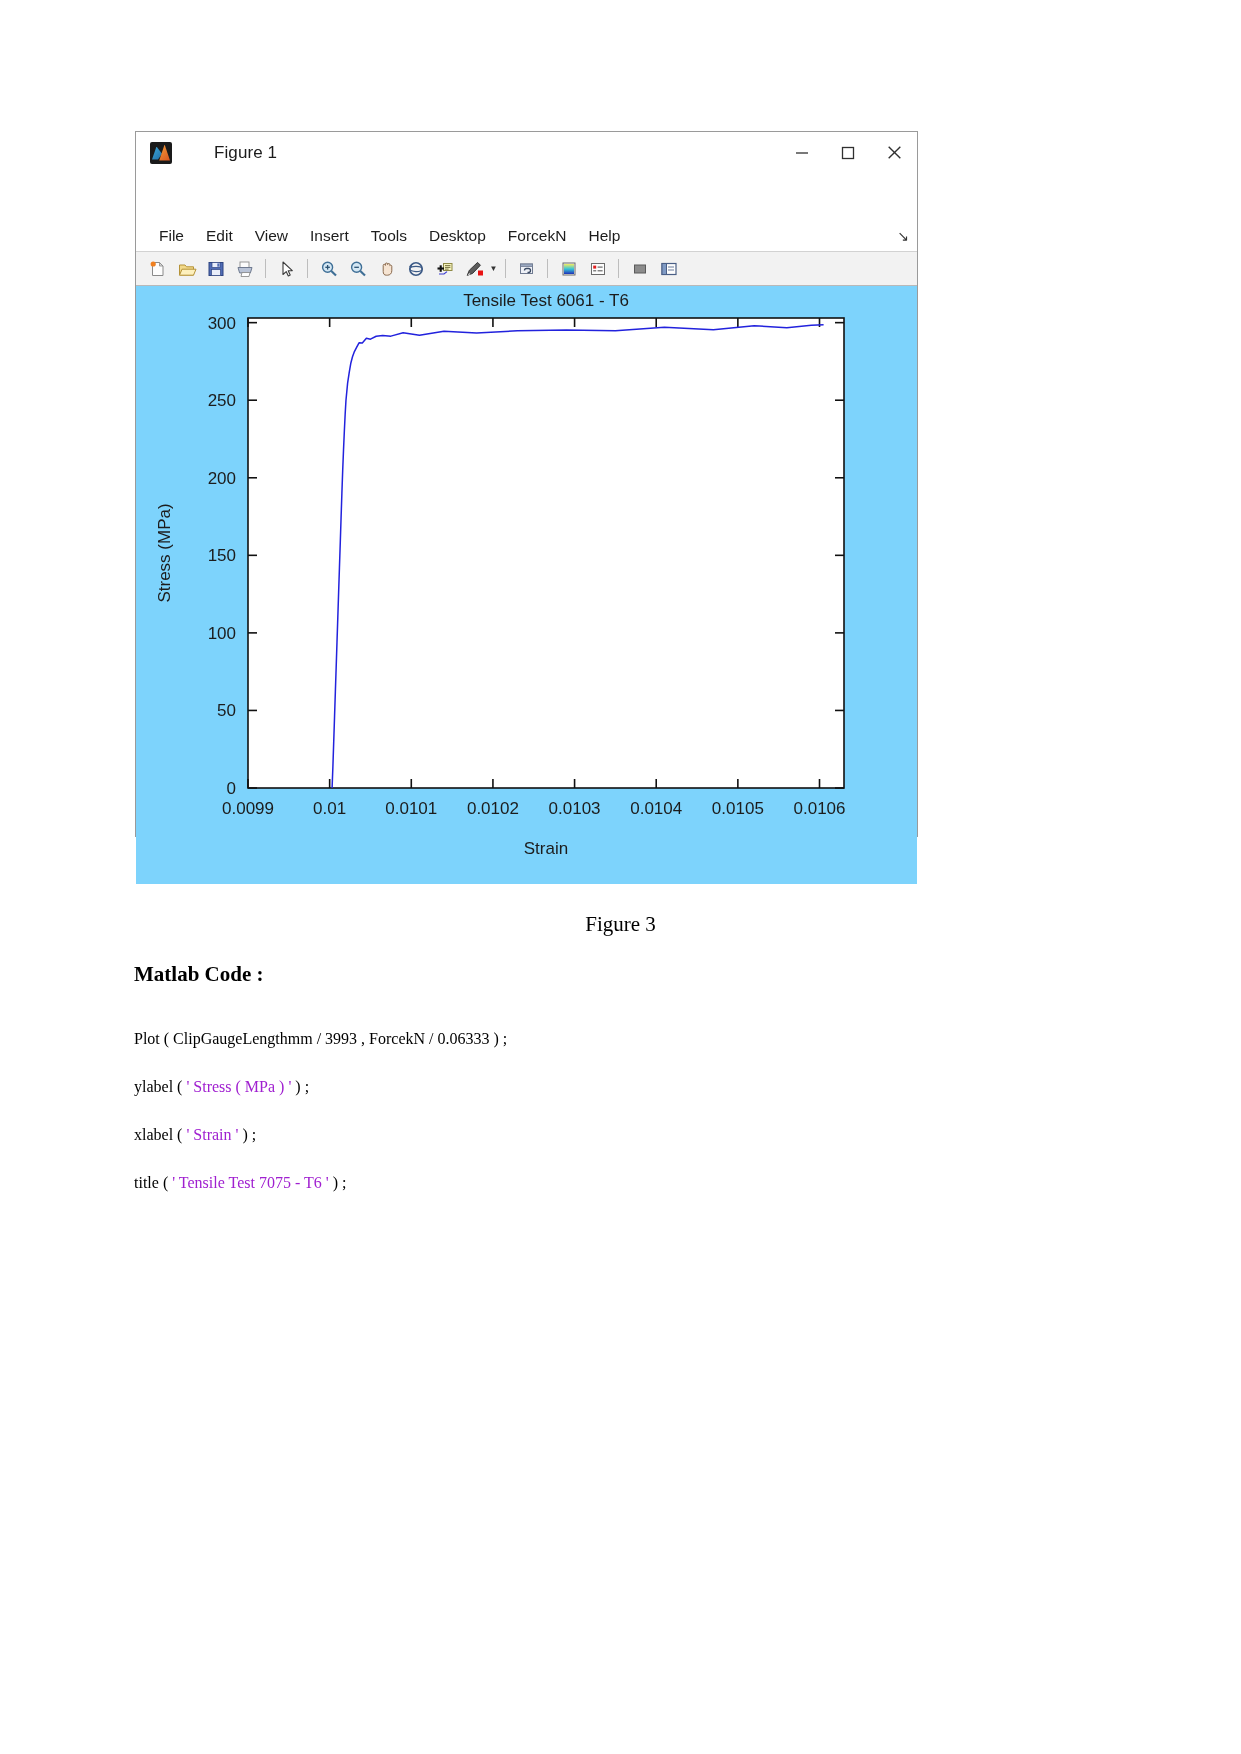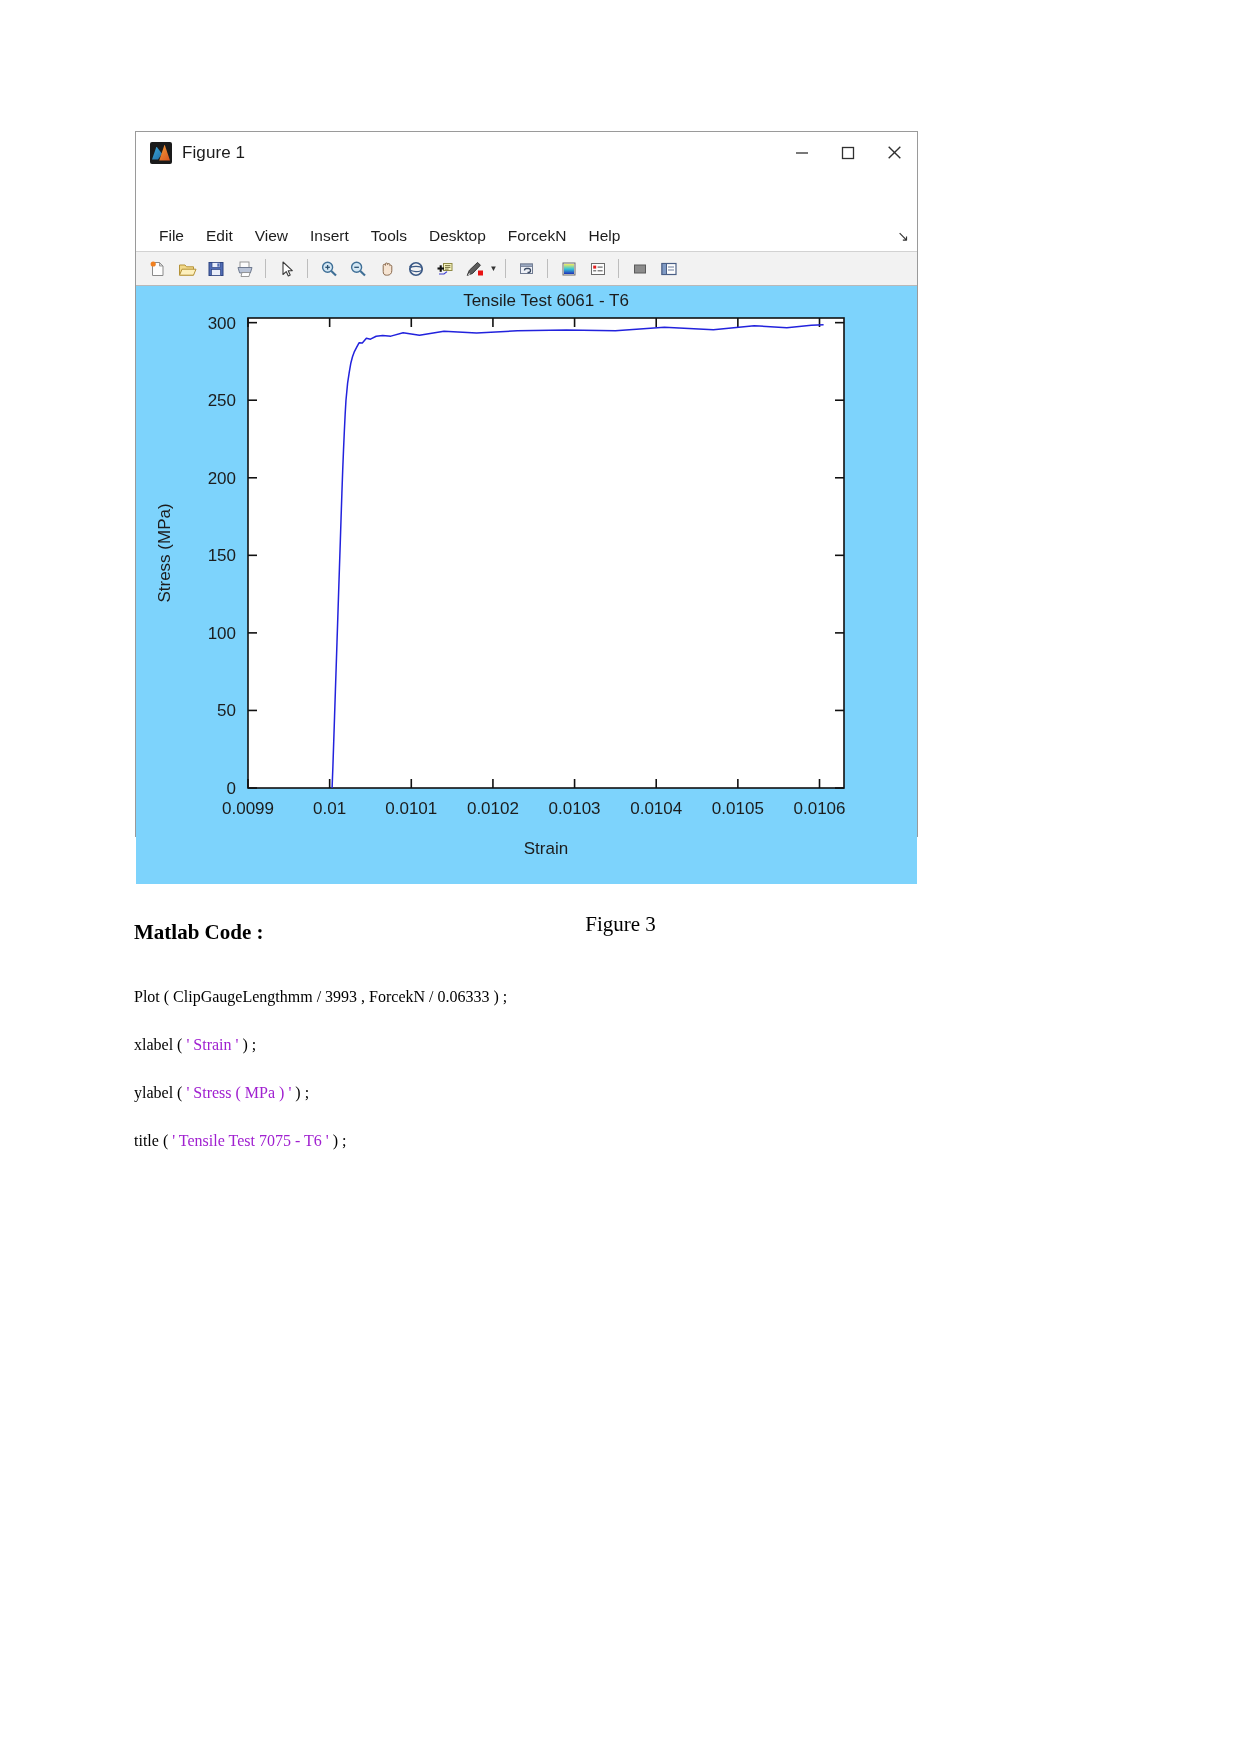--- a/index.html
+++ b/index.html
@@ -60,20 +60,21 @@
     position: absolute;
     left: 8px; top: 3px;
     width: 12px; height: 16px;
     background: linear-gradient(135deg, #f7a23b 0%, #d9541e 100%);
     clip-path: polygon(10% 100%, 55% 0%, 100% 100%);
   }
   #window-title {
     font-size: 17px;
     color: #1b1b1b;
     letter-spacing: 0.1px;
+    margin-left: 32px;
   }
   #window-controls {
     position: absolute;
     right: 0; top: 0;
     height: 41px;
     display: flex;
     align-items: center;
   }
   .win-btn {
     width: 46px;
@@ -169,21 +170,21 @@
     left: 0;
     top: 912px;
     width: 1241px;
     text-align: center;
     font-size: 21px;
     color: #000;
   }
   #code-section {
     position: absolute;
     left: 134px;
-    top: 920px;
+    top: 962px;
     width: 900px;
   }
   #code-heading {
     font-size: 21px;
     font-weight: bold;
     color: #000;
     margin-bottom: 43px;
   }
   .code-line {
     font-size: 16px;
@@ -460,17 +461,17 @@
   </div>
 
 </div>
 
 <div id="caption">Figure 3</div>
 
 <div id="code-section">
   <div id="code-heading">Matlab Code :</div>
   <div id="code-lines">
       <div class="code-line"><span>Plot ( ClipGaugeLengthmm / 3993 , ForcekN / 0.06333 ) ;</span></div>
+      <div class="code-line"><span>ylabel ( </span><span class="str">' Stress ( MPa ) '</span><span> ) ;</span></div>
       <div class="code-line"><span>xlabel ( </span><span class="str">' Strain '</span><span> ) ;</span></div>
-      <div class="code-line"><span>ylabel ( </span><span class="str">' Stress ( MPa ) '</span><span> ) ;</span></div>
       <div class="code-line"><span>title ( </span><span class="str">' Tensile Test 7075 - T6 '</span><span> ) ;</span></div>
     </div>
 </div>
 
 </body></html>

